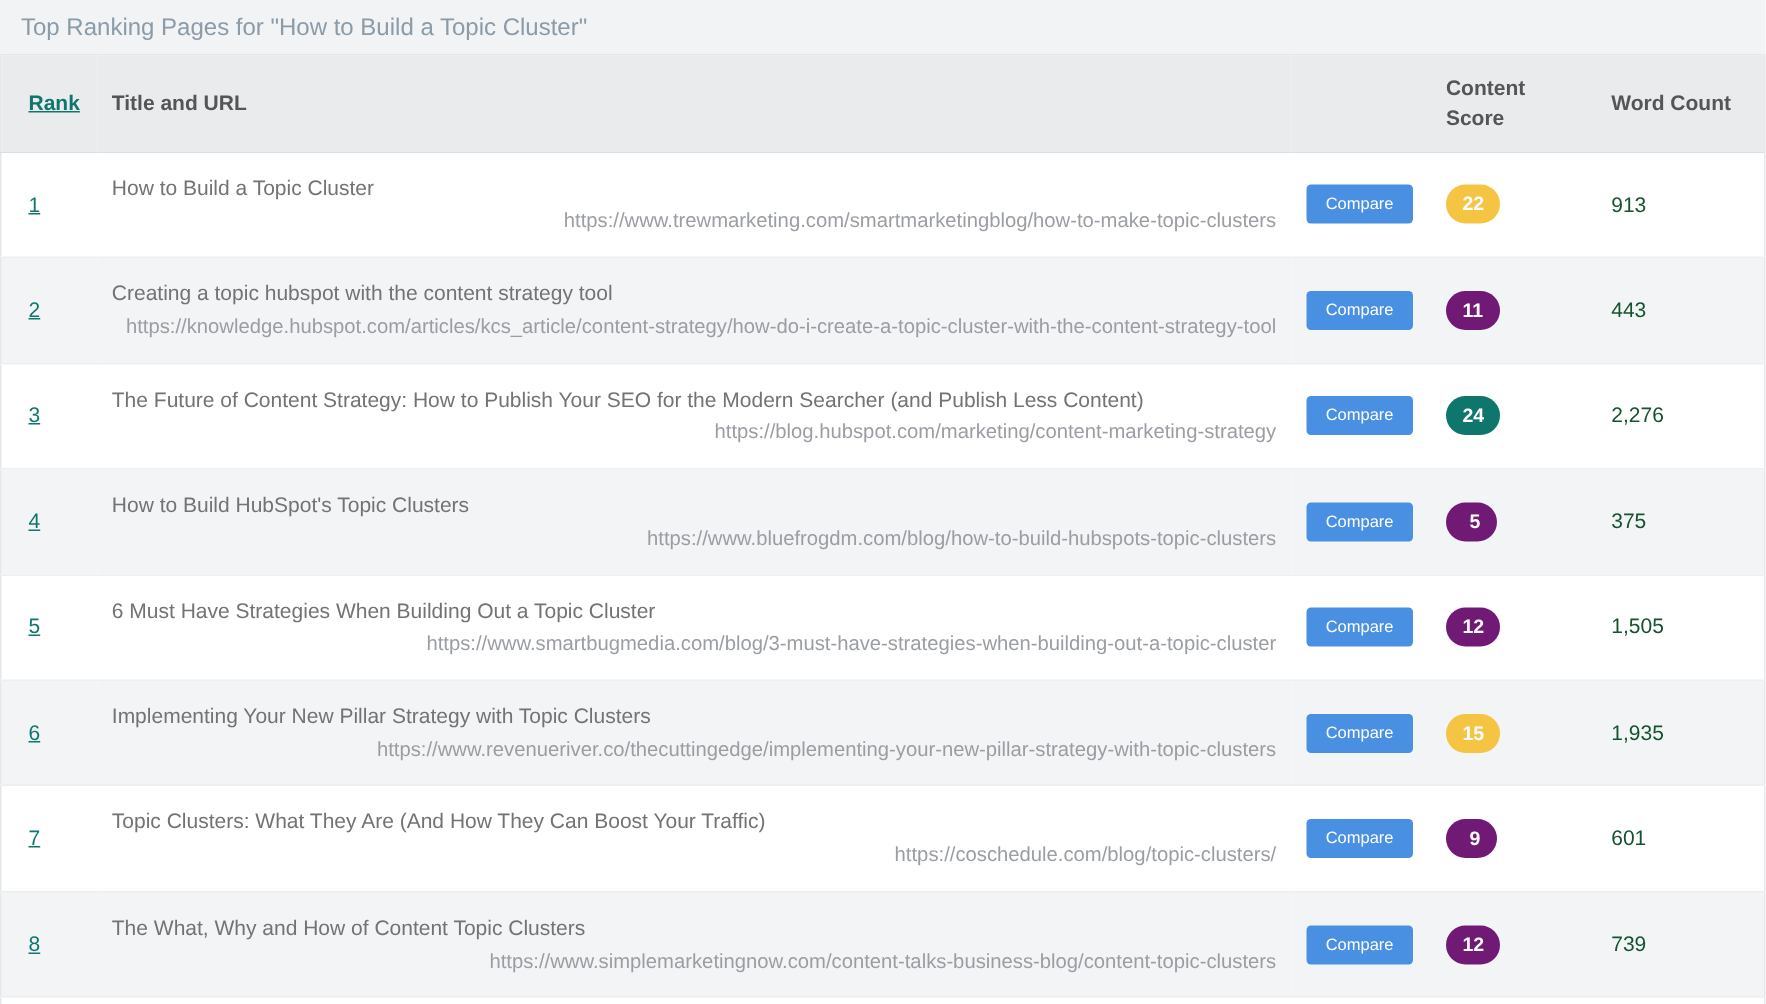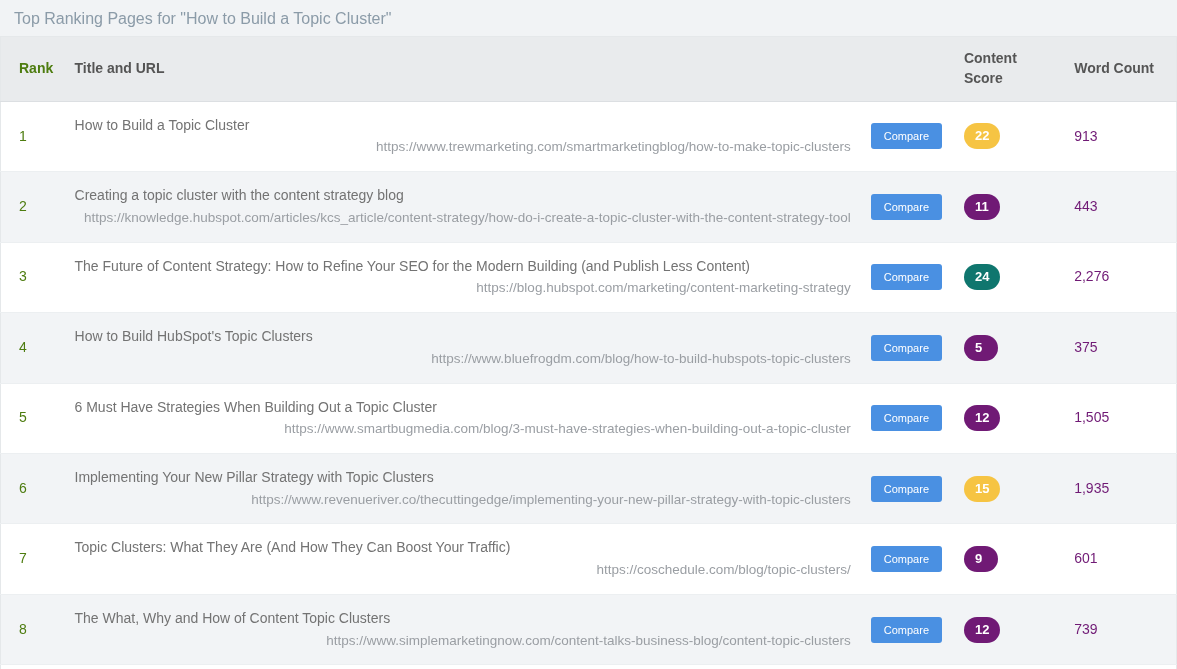--- a/index.html
+++ b/index.html
@@ -34,21 +34,21 @@
     border-bottom: 1px solid #dcdfe2;
   }
   thead th:first-child { padding-left: 18px; }
   tbody tr:nth-child(even) { background: #f2f4f6; }
   tbody tr { border-bottom: 1px solid #eceff1; }
   tbody td {
     padding: 14px 10px;
     vertical-align: middle;
   }
   tbody td:first-child { padding-left: 18px; }
-  .col-rank { width: 62px; color: #4d7c0f; }
+  .col-rank { width: 62px; color: #0f766e; text-decoration: underline; }
   .col-title { width: 780px; }
   .col-compare { width: 90px; }
   .col-score { width: 108px; }
   .col-wc { width: 110px; }
   .row-title { color: #737373; font-weight: 400; margin-bottom: 3px; }
   .row-url { color: #9a9ea3; font-size: 13.5px; word-break: break-all; text-align: right; }
   .compare-btn {
     display: inline-block;
     background: #4a90e2;
     color: #fff;
@@ -59,26 +59,26 @@
     cursor: pointer;
   }
   .score-badge {
     display: inline-block;
     min-width: 34px;
     padding: 4px 11px;
     border-radius: 14px;
     color: #fff;
     font-weight: 700;
     font-size: 13px;
-    text-align: left;
+    text-align: right;
   }
   .score-red    { background: #701a75; }
   .score-yellow { background: #f6c443; }
   .score-green  { background: #0f766e; }
-  .wc { color: #701a75; }
+  .wc { color: #14532d; }
   th.col-score, th.col-wc { text-align: left; }
 </style>
 </head>
 <body>
 
 <div class="page-title">Top Ranking Pages for "How to Build a Topic Cluster"</div>
 
 <table>
   <thead>
     <tr>
@@ -96,31 +96,31 @@
           <div class="row-title">How to Build a Topic Cluster</div>
           <div class="row-url">https://www.trewmarketing.com/smartmarketingblog/how-to-make-topic-clusters</div>
         </td>
         <td class="col-compare"><button class="compare-btn">Compare</button></td>
         <td class="col-score"><span class="score-badge score-yellow">22</span></td>
         <td class="col-wc wc">913</td>
       </tr>
       <tr>
         <td class="col-rank">2</td>
         <td class="col-title">
-          <div class="row-title">Creating a topic cluster with the content strategy blog</div>
+          <div class="row-title">Creating a topic hubspot with the content strategy tool</div>
           <div class="row-url">https://knowledge.hubspot.com/articles/kcs_article/content-strategy/how-do-i-create-a-topic-cluster-with-the-content-strategy-tool</div>
         </td>
         <td class="col-compare"><button class="compare-btn">Compare</button></td>
         <td class="col-score"><span class="score-badge score-red">11</span></td>
         <td class="col-wc wc">443</td>
       </tr>
       <tr>
         <td class="col-rank">3</td>
         <td class="col-title">
-          <div class="row-title">The Future of Content Strategy: How to Refine Your SEO for the Modern Building (and Publish Less Content)</div>
+          <div class="row-title">The Future of Content Strategy: How to Publish Your SEO for the Modern Searcher (and Publish Less Content)</div>
           <div class="row-url">https://blog.hubspot.com/marketing/content-marketing-strategy</div>
         </td>
         <td class="col-compare"><button class="compare-btn">Compare</button></td>
         <td class="col-score"><span class="score-badge score-green">24</span></td>
         <td class="col-wc wc">2,276</td>
       </tr>
       <tr>
         <td class="col-rank">4</td>
         <td class="col-title">
           <div class="row-title">How to Build HubSpot's Topic Clusters</div>

